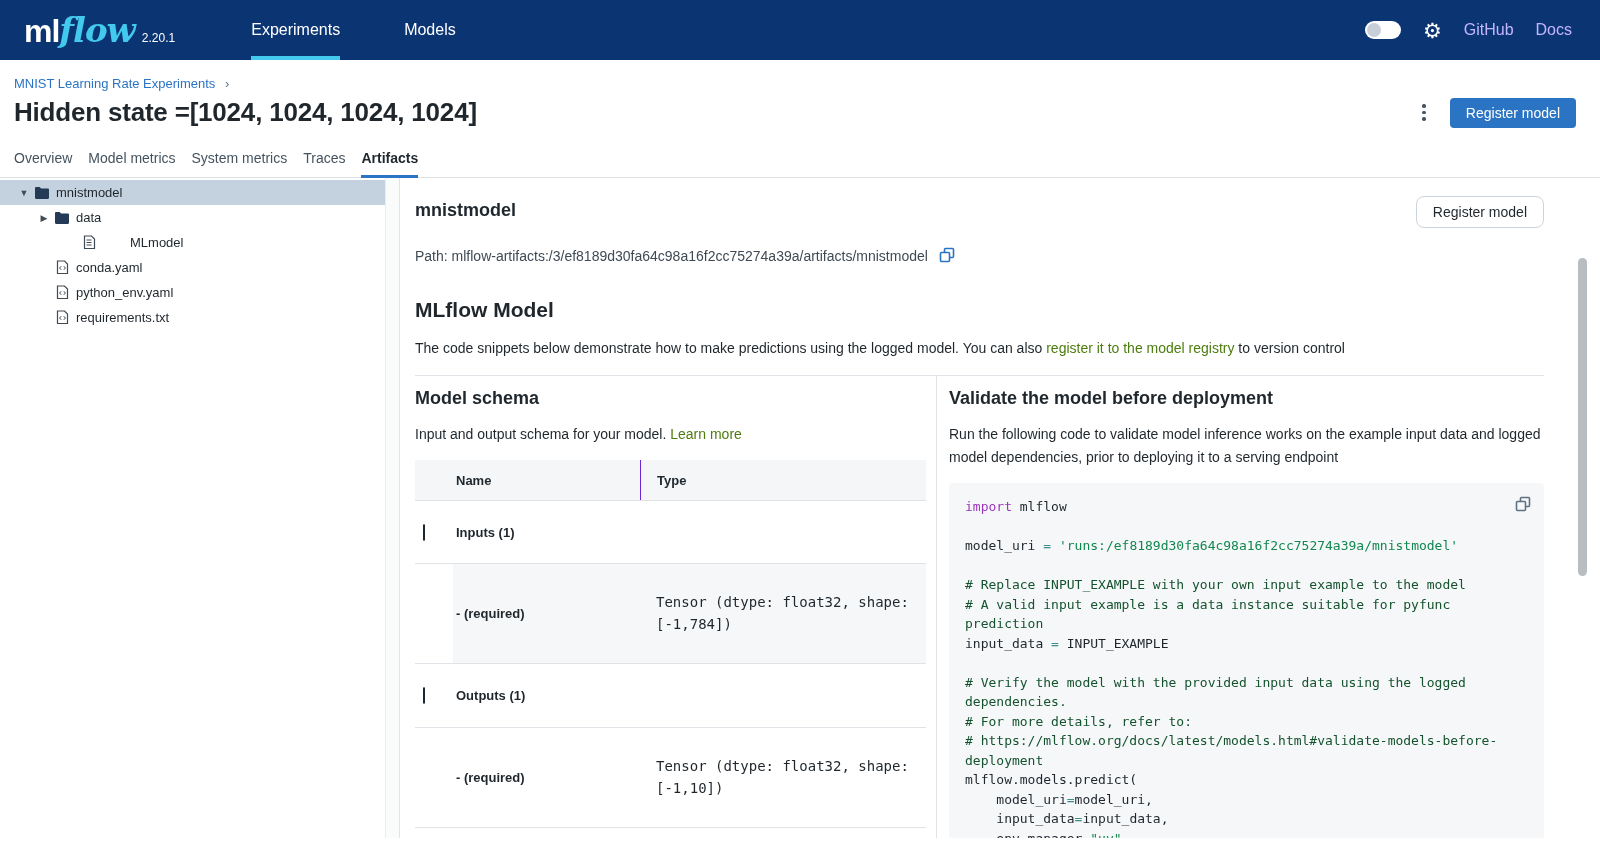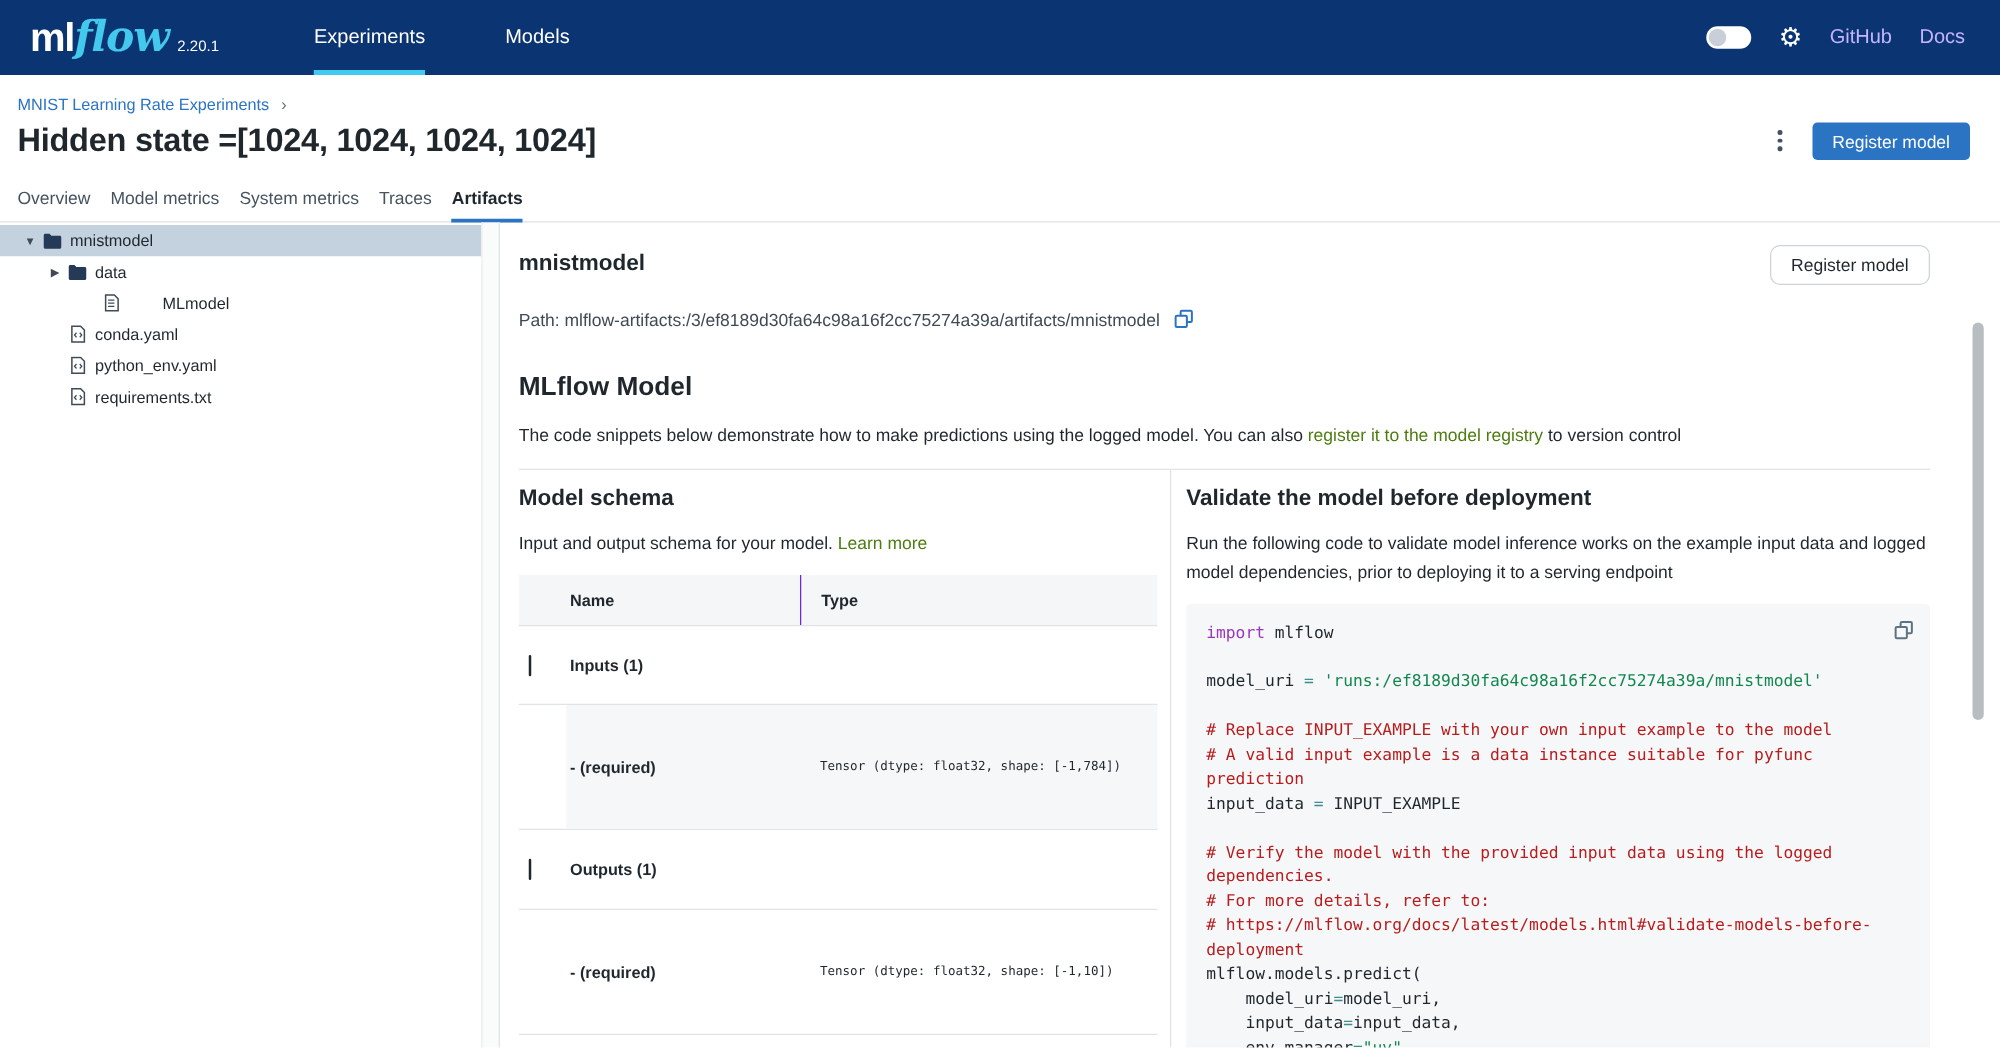--- a/index.html
+++ b/index.html
@@ -70,30 +70,30 @@
   .srow.header { background:#f4f6f8; height:40px; font-weight:bold; }
   .srow.header .cell-type { border-left:1px solid #6d28d9; }
   .cell-name { padding-left:3px; }
   .cell-type { padding-left:16px; align-self:stretch; display:flex; align-items:center; }
   .srow.group { height:64px; border-bottom:1px solid #e0e3e8; font-weight:bold; }
   .srow.header + .srow.group { border-top:1px solid #e0e3e8; }
   .srow.data { min-height:100px; border-bottom:1px solid #e0e3e8; }
   .srow.data .cell-name { font-weight:bold; }
   .srow.data.shaded .cell-name, .srow.data.shaded .cell-type { background:#f5f7f9; }
   .srow.data .cell-name { align-self:stretch; display:flex; align-items:center; padding-left:3px; }
-  .mono { font-family:"DejaVu Sans Mono", monospace; font-size:10px; line-height:1.55; }
+  .mono { font-family:"DejaVu Sans Mono", monospace; font-size:14px; line-height:1.55; }
   .collapser { width:16px; height:16px; border:1.5px solid #1f272d; border-radius:2px; margin-left:8px; position:relative; cursor:pointer; }
   .collapser::after { content:""; position:absolute; left:3px; right:3px; top:50%; border-top:1.5px solid #1f272d; }
 
   
   .code-block { position:relative; margin-top:14px; background:#f5f7f9; border-radius:4px; padding:14px 36px 16px 16px; }
   .code { font-family:"DejaVu Sans Mono", monospace; font-size:13px; line-height:19.5px; white-space:pre-wrap; overflow-wrap:anywhere; color:#1f272d; }
   .tok-kw { color:#9b35bc; }
   .tok-str { color:#13874f; }
-  .tok-com { color:#b91c1c; }
+  .tok-com { color:#14532d; }
   .tok-op { color:#3e8e8e; }
   .code-copy { position:absolute; top:12px; right:12px; cursor:pointer; }
 
   .main-scrollbar { position:absolute; right:13px; top:80px; width:9px; height:318px; border-radius:5px; background:#b8bdc2; }
 </style>
 </head>
 <body>
 
 <header class="navbar">
   <div class="logo">

